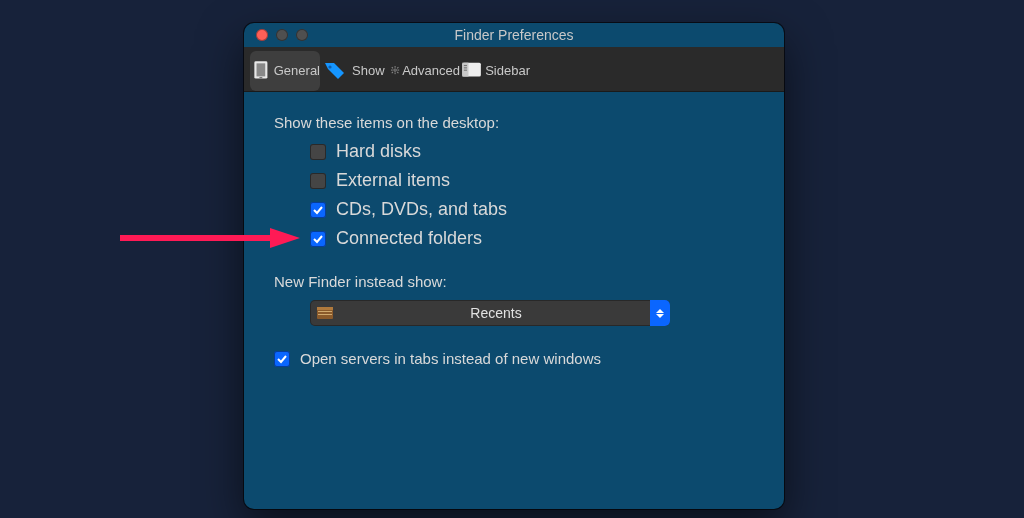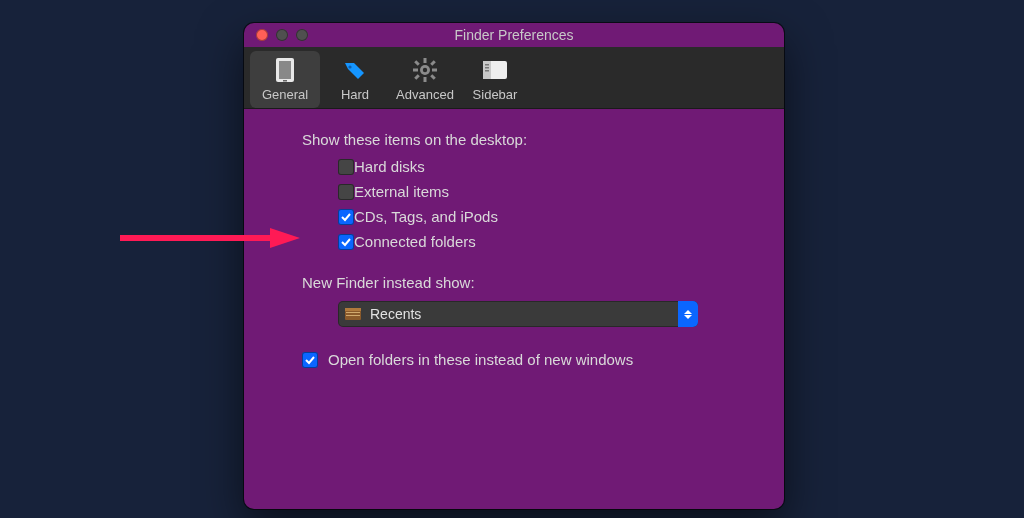--- a/index.html
+++ b/index.html
@@ -10,21 +10,21 @@
       font-size: 15px;
       color: #d9d9d9;
       position: relative;
     }
     .window {
       position: absolute;
       left: 244px;
       top: 23px;
       width: 540px;
       height: 486px;
-      background: #701a75;
+      background: #0c4a6e;
       border-radius: 10px;
       box-shadow: 0 18px 45px rgba(0,0,0,.55), 0 0 0 1px rgba(0,0,0,.6);
       overflow: hidden;
     }
     .titlebar {
       height: 24px;
       display: flex;
       align-items: center;
       position: relative;
     }
@@ -50,60 +50,59 @@
       background: #2a2a2a;
     }
     .tool-tab {
       width: 70px;
       padding: 4px 0 6px 0;
       text-align: center;
       color: #c8c8c8;
       font-size: 13px;
       border-radius: 6px;
       cursor: default;
-      display:flex; flex-direction:column; align-items:center; gap:2px;
+      display:flex; flex-direction:row; align-items:center; gap:2px;
     }
     .tool-tab.active { background: #3e3e3e; }
     .tool-icon {
       width: 30px; height: 30px; display:flex; align-items:center; justify-content:center;
     }
     .content {
       padding: 22px 14px 18px 30px;
-      margin-left: 28px;
     }
     .sect-label {
       font-size: 15px;
       color: #d9d9d9;
       margin-bottom: 10px;
     }
     .checks { margin-left: 36px; margin-bottom: 24px; }
     .check-row {
-      display: flex; align-items: center; gap: 0;
+      display: flex; align-items: center; gap: 10px;
       margin-bottom: 8px;
-      font-size: 15px;
+      font-size: 18px;
     }
     .cb {
       width: 16px; height: 16px; border-radius: 3px;
       background: #454545; box-shadow: inset 0 0 0 1px rgba(0,0,0,.4);
       display:flex; align-items:center; justify-content:center;
       flex-shrink:0;
     }
     .cb.checked { background: #0a66ff; }
     .cb svg { width: 12px; height: 12px; display:none; }
     .cb.checked svg { display:block; }
     .select-row { margin-left: 36px; margin-bottom: 24px; }
     .select {
       display:flex; align-items:center;
       background:#3a3a3a; border-radius:5px;
       height: 26px; width: 360px;
       box-shadow: inset 0 0 0 1px rgba(0,0,0,.3);
       overflow:hidden;
     }
     .select .sel-icon { width: 22px; height:22px; margin:0 6px 0 4px; display:flex;align-items:center;justify-content:center;}
-    .select .sel-text { flex:1; font-size:14px; color:#e2e2e2; }
+    .select .sel-text { flex:1; font-size:14px; color:#e2e2e2;text-align:center; }
     .select .sel-caret {
       width: 20px; height: 26px; background:#0a66ff;
       display:flex; flex-direction:column; align-items:center; justify-content:center;
       gap:1px;
     }
     .caret-up, .caret-down {
       width:0;height:0;border-left:4px solid transparent;border-right:4px solid transparent;
     }
     .caret-up { border-bottom:4px solid #fff; }
     .caret-down { border-top:4px solid #fff; }
@@ -143,21 +142,21 @@
       </span>
       <span>General</span>
     </div>
     <div class="tool-tab">
       <span class="tool-icon">
         <svg viewBox="0 0 30 30">
             <path d="M5 8 L14 8 L24 18 L18 24 L8 14 Z" fill="#1595ff"></path>
             <circle cx="10" cy="12" r="1.6" fill="#0d5fb0"></circle>
           </svg>
       </span>
-      <span>Hard</span>
+      <span>Show</span>
     </div>
     <div class="tool-tab">
       <span class="tool-icon">
         <svg viewBox="0 0 30 30">
             <g fill="#8b8b8b">
               <circle cx="15" cy="15" r="5"></circle>
               <g>
                 <rect x="13.5" y="3" width="3" height="5"></rect>
                 <rect x="13.5" y="22" width="3" height="5"></rect>
                 <rect x="3" y="13.5" width="5" height="3"></rect>
@@ -198,21 +197,21 @@
       <div class="check-row">
         <span class="cb"></span>
         <span>External items</span>
       </div>
       <div class="check-row">
         <span class="cb checked">
             <svg viewBox="0 0 12 12">
               <path d="M2 6 L5 9 L10 3" stroke="#fff" stroke-width="2" fill="none"></path>
             </svg>
           </span>
-        <span>CDs, Tags, and iPods</span>
+        <span>CDs, DVDs, and tabs</span>
       </div>
       <div class="check-row">
         <span class="cb checked">
             <svg viewBox="0 0 12 12">
               <path d="M2 6 L5 9 L10 3" stroke="#fff" stroke-width="2" fill="none"></path>
             </svg>
           </span>
         <span>Connected folders</span>
       </div>
     </div>
@@ -236,21 +235,21 @@
         </span>
       </div>
     </div>
 
     <div class="bottom-check">
       <span class="cb checked">
           <svg viewBox="0 0 12 12">
             <path d="M2 6 L5 9 L10 3" stroke="#fff" stroke-width="2" fill="none"></path>
           </svg>
         </span>
-      <span>Open folders in these instead of new windows</span>
+      <span>Open servers in tabs instead of new windows</span>
     </div>
 
   </div>
 </div>
 
 <div class="arrow-annot">
   <svg viewBox="0 0 180 20">
     <line x1="0" y1="10" x2="155" y2="10" stroke="#ff1a55" stroke-width="6"></line>
     <polygon points="150,0 180,10 150,20" fill="#ff1a55"></polygon>
   </svg>

